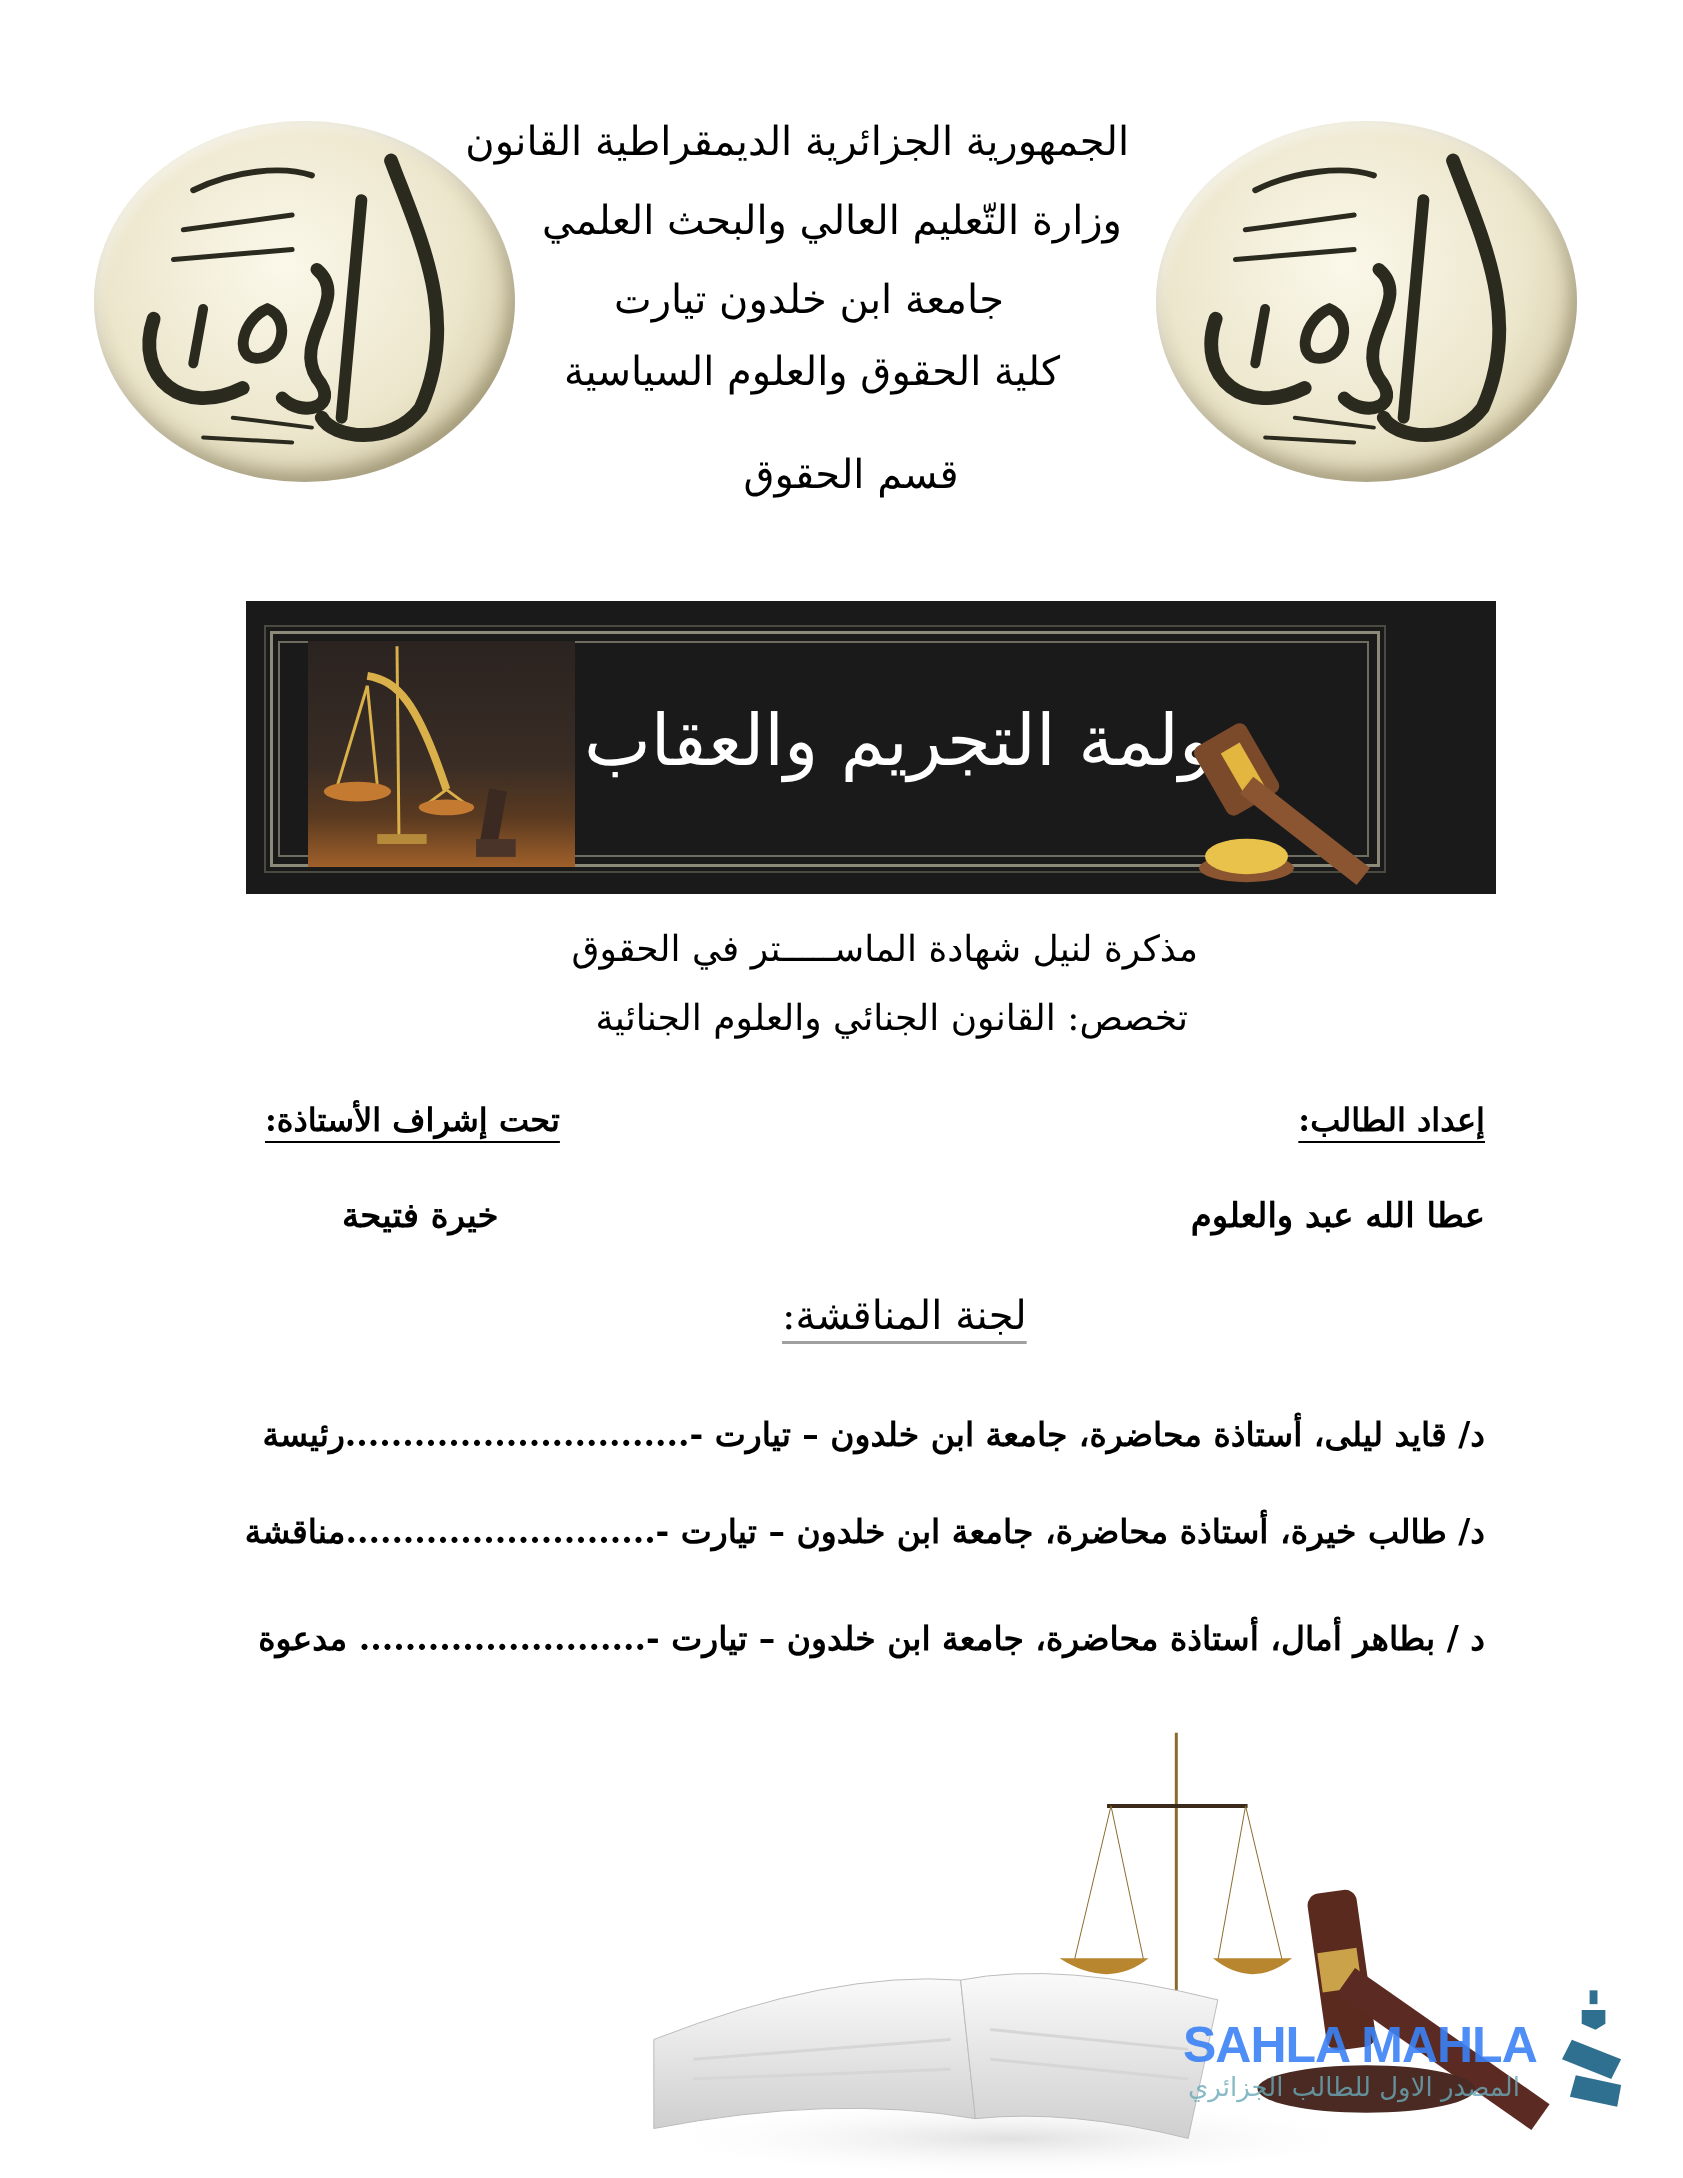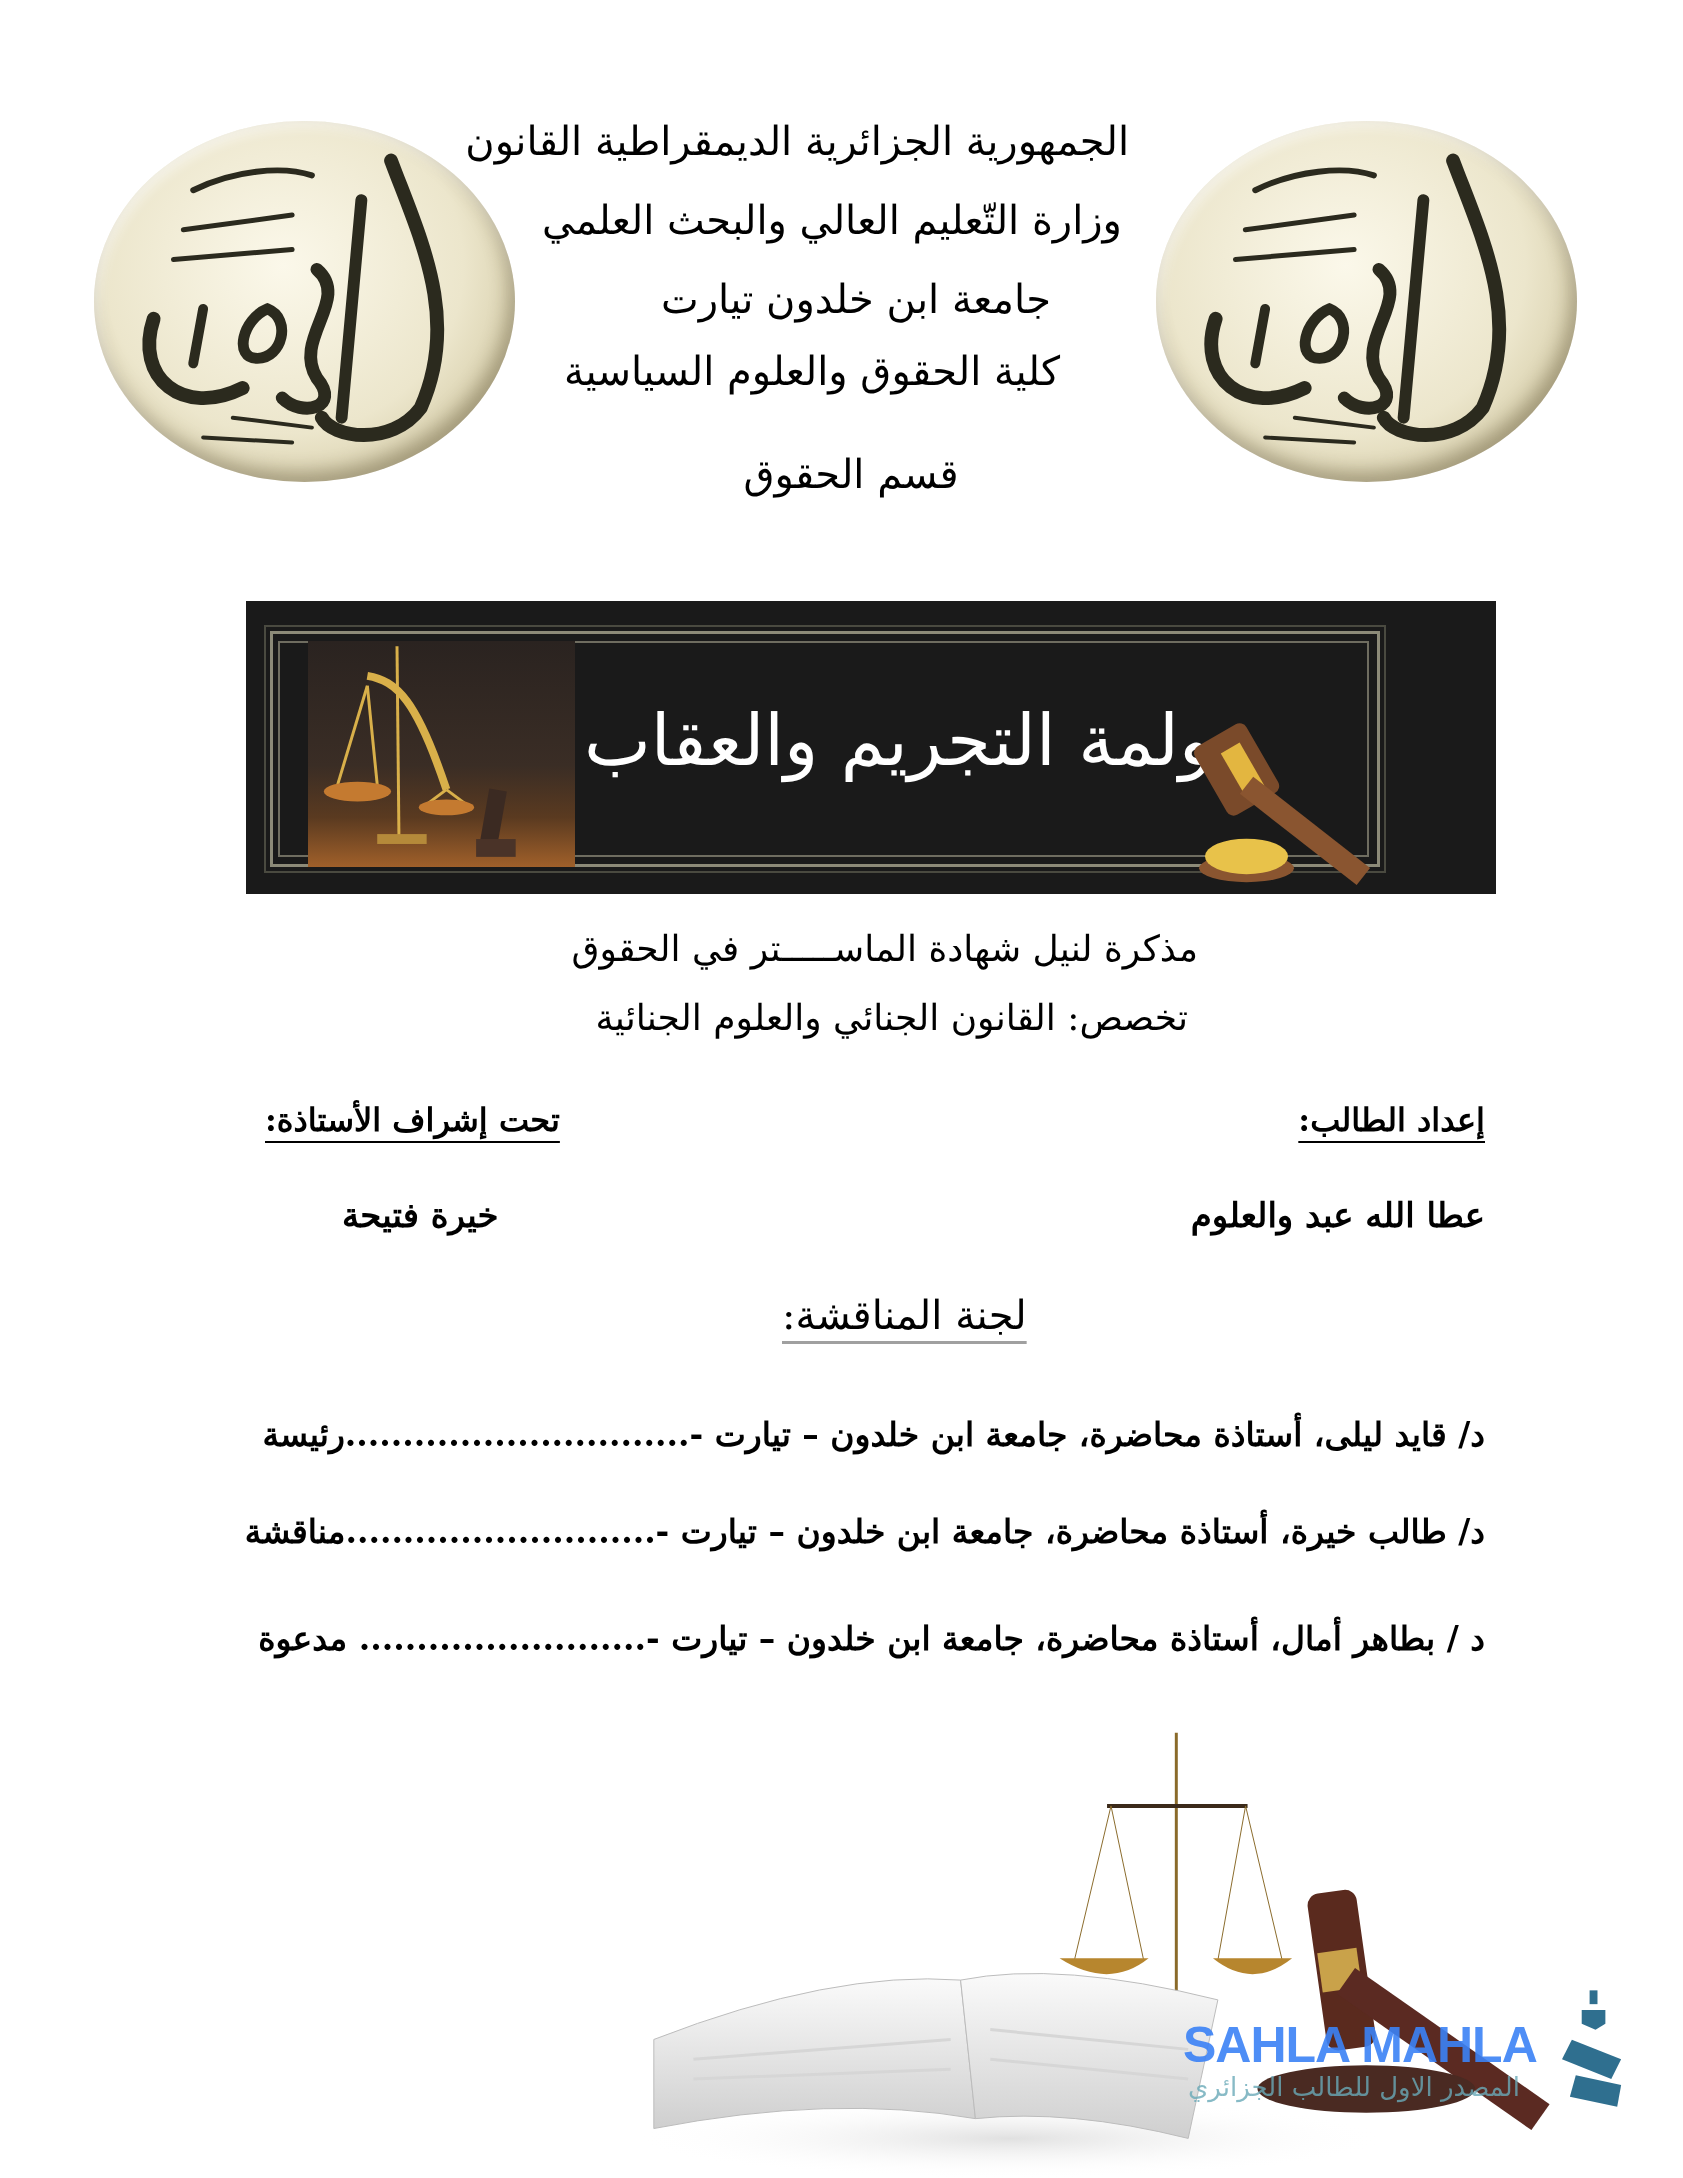--- a/index.html
+++ b/index.html
@@ -70,21 +70,21 @@
       <path d="M90 110 L 200 95" stroke-width="5"></path>
       <path d="M80 140 L 200 130" stroke-width="5"></path>
       <path d="M110 320 L 200 325" stroke-width="4"></path>
       <path d="M140 300 L 220 310" stroke-width="4"></path>
     </g>
   </svg>
 </div>
 
 <div class="abs hdr rtl" style="left:535px; top:121px; width:594px;">الجمهورية الجزائرية الديمقراطية القانون</div>
 <div class="abs hdr rtl" style="left:535px; top:200px; width:594px;">وزارة التّعليم العالي والبحث العلمي</div>
-<div class="abs hdr rtl" style="left:559px; top:279px; width:594px;">جامعة ابن خلدون تيارت</div>
+<div class="abs hdr rtl" style="left:512px; top:279px; width:594px;">جامعة ابن خلدون تيارت</div>
 <div class="abs hdr rtl" style="left:515px; top:351px; width:594px;">كلية الحقوق والعلوم السياسية</div>
 <div class="abs hdr rtl" style="left:554px; top:446px; width:594px;margin-top:8px;">قسم الحقوق</div>
 
 <div class="abs banner">
   <div class="abs banner-frame"></div>
   <div class="abs banner-inner"></div>
 
   <div class="abs" style="left:62px; top:40px; width:267px; height:226px;
        background: linear-gradient(180deg,#2a2320 0%,#3a2d25 55%,#5a3a20 78%,#a0602a 100%);">
     <svg viewBox="0 0 270 228" width="267" height="226">

